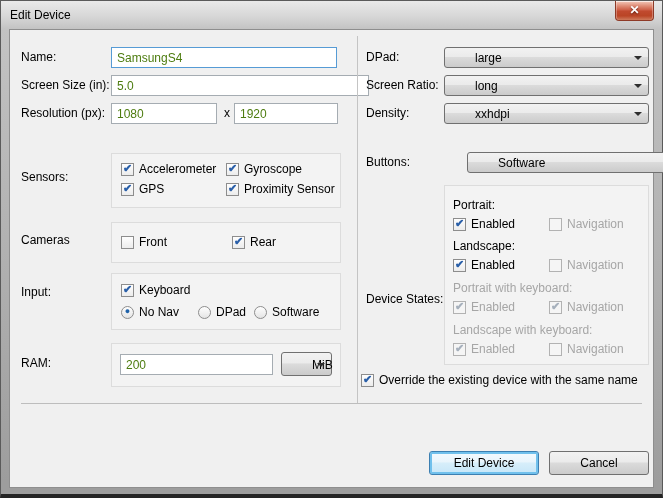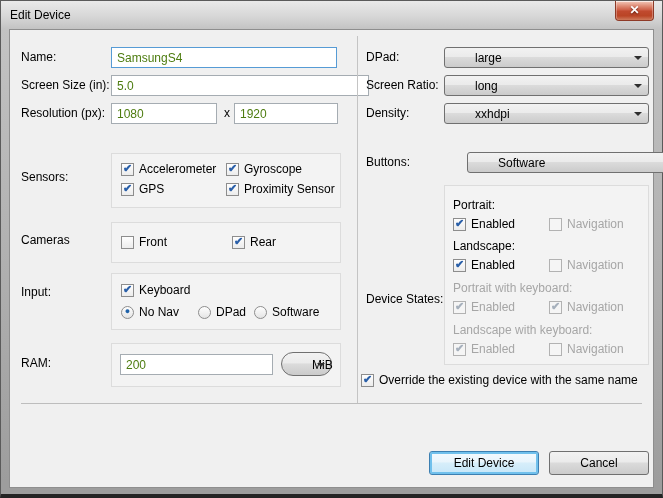--- a/index.html
+++ b/index.html
@@ -32,21 +32,21 @@
   .cb.dis{border-color:#b2b2b2;background:#f5f5f5;}
   .cb.dis .mk{color:#a6b0bc;}
   .radio{width:13px;height:13px;flex:0 0 13px;box-sizing:border-box;border:1px solid #8d8d8d;border-radius:50%;
          background:linear-gradient(180deg,#fefefe,#e4e4e4);display:flex;align-items:center;justify-content:center;}
   .radio .mk{font-size:9px;line-height:1;color:#1f62a9;margin-top:-1px;}
   .combo{position:absolute;height:21px;box-sizing:border-box;border:1px solid #707070;border-radius:3px;cursor:default;
          background:linear-gradient(180deg,#f2f2f2 0%,#ebebeb 45%,#dbdbdb 50%,#cbcbcb 100%);}
   .combo .txt{position:absolute;left:6px;top:2px;line-height:16px;white-space:nowrap;padding-left:24px;}
   .combo .arr{position:absolute;right:6px;top:8px;width:0;height:0;
               border-left:4px solid transparent;border-right:4px solid transparent;border-top:4px solid #2e2e2e;}
-  .combo.small{height:24px;border-radius:12px;}
+  .combo.small{height:24px;}
   .combo.small .txt{top:4px;}
   .combo.small .arr{top:10px;}
   .hsep{position:absolute;height:1px;background:#bdbdbd;}
   .vsep{position:absolute;width:1px;background:#c4c4c4;}
   .btn{position:absolute;height:24px;box-sizing:border-box;border:1px solid #707070;border-radius:3px;cursor:pointer;
        background:linear-gradient(180deg,#f2f2f2 0%,#ebebeb 45%,#dbdbdb 50%,#cbcbcb 100%);
        text-align:center;line-height:22px;font-size:12px;}
   .btn.default{border-color:#3c7fb1;box-shadow:inset 0 0 0 2px #70c0ec;
        background:linear-gradient(180deg,#f4fafe 0%,#e9f5fc 45%,#d7eefa 50%,#c6e6f8 100%);}
 </style>

